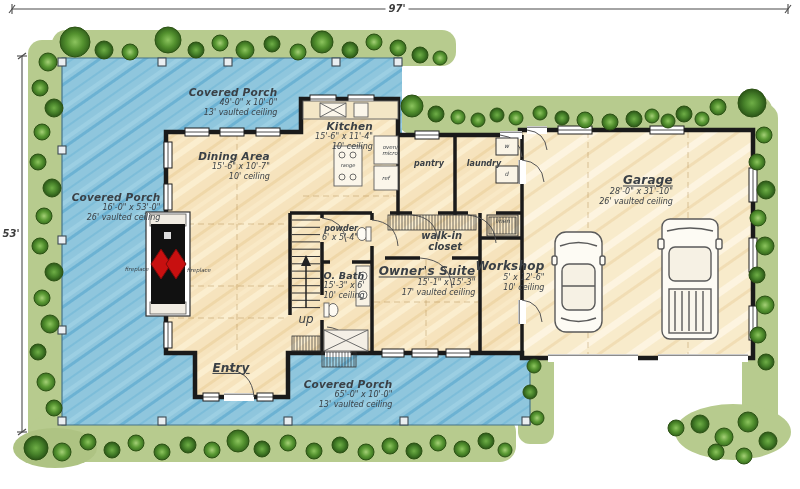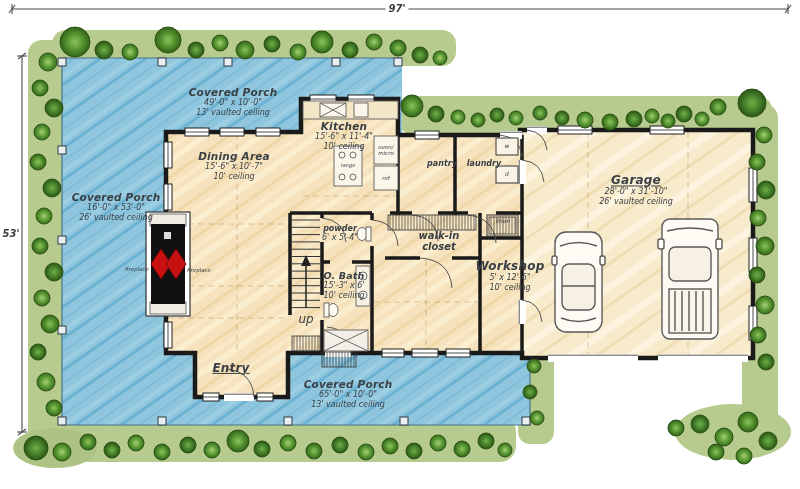--- a/index.html
+++ b/index.html
@@ -1,19 +1,19 @@
 <!DOCTYPE html>
 <html><head>
 <meta charset="utf-8">
 <style>
   html,body{margin:0;padding:0;background:#fff;}
   .plan{position:relative;width:800px;height:489px;background:#ffffff;overflow:hidden;
         font-family:"DejaVu Sans",sans-serif;}
   .plan svg{position:absolute;left:0;top:0;}
-  .lbl{position:absolute;transform:translate(-50%,-50%);text-align:center;color:#3a4046;
+  .lbl{position:absolute;transform:translate(-50%,-50%);text-align:right;color:#3a4046;
        font-style:italic;line-height:1.18;white-space:nowrap;z-index:5;pointer-events:none;}
   .rname{font-weight:700;font-size:10.5px;letter-spacing:.2px;}
   .big .rname{font-size:12px;text-decoration:underline;}
   .rdim{font-size:8px;}
   .sm{font-size:8px;font-weight:700;}
   .xs{font-size:6px;font-style:italic;}
   .xxs{font-size:5.5px;}
   .wrap{white-space:normal;width:46px;line-height:1.05;font-size:10px;font-weight:700;font-style:italic;}
   .dim{font-size:10px;font-weight:700;font-style:italic;background:#fff;padding:0 3px;color:#3c3c3c;}
 </style>
@@ -546,22 +546,27 @@
 </div>
 <div class="lbl" style="left:340px;top:233px">
   <div class="sm">powder</div>
   <div class="rdim">6' x 5'-4"</div>
 </div>
 <div class="lbl" style="left:344px;top:285px">
   <div class="rname" style="font-size:9.5px">O. Bath</div>
   <div class="rdim">15'-3" x 6'</div>
   <div class="rdim">10' ceiling</div>
 </div>
+<div class="lbl big" style="left:427px;top:281px">
+  <div class="rname">Owner's Suite</div>
+  <div class="rdim">15'-1" x 15'-3"</div>
+  <div class="rdim">17' vaulted ceiling</div>
+</div>
 <div class="lbl wrap" style="left:439px;top:241px">walk-in closet</div>
-<div class="lbl sm" style="left:442px;top:164px">pantry</div>
+<div class="lbl sm" style="left:429px;top:164px">pantry</div>
 <div class="lbl sm" style="left:484px;top:164px">laundry</div>
 <div class="lbl xs" style="left:503px;top:221px">linen</div>
 <div class="lbl" style="left:510px;top:276px">
   <div class="rname" style="font-size:12px">Workshop</div>
   <div class="rdim">5' x 12'-6"</div>
   <div class="rdim">10' ceiling</div>
 </div>
 <div class="lbl big" style="left:636px;top:190px">
   <div class="rname">Garage</div>
   <div class="rdim">28'-0" x 31'-10"</div>

